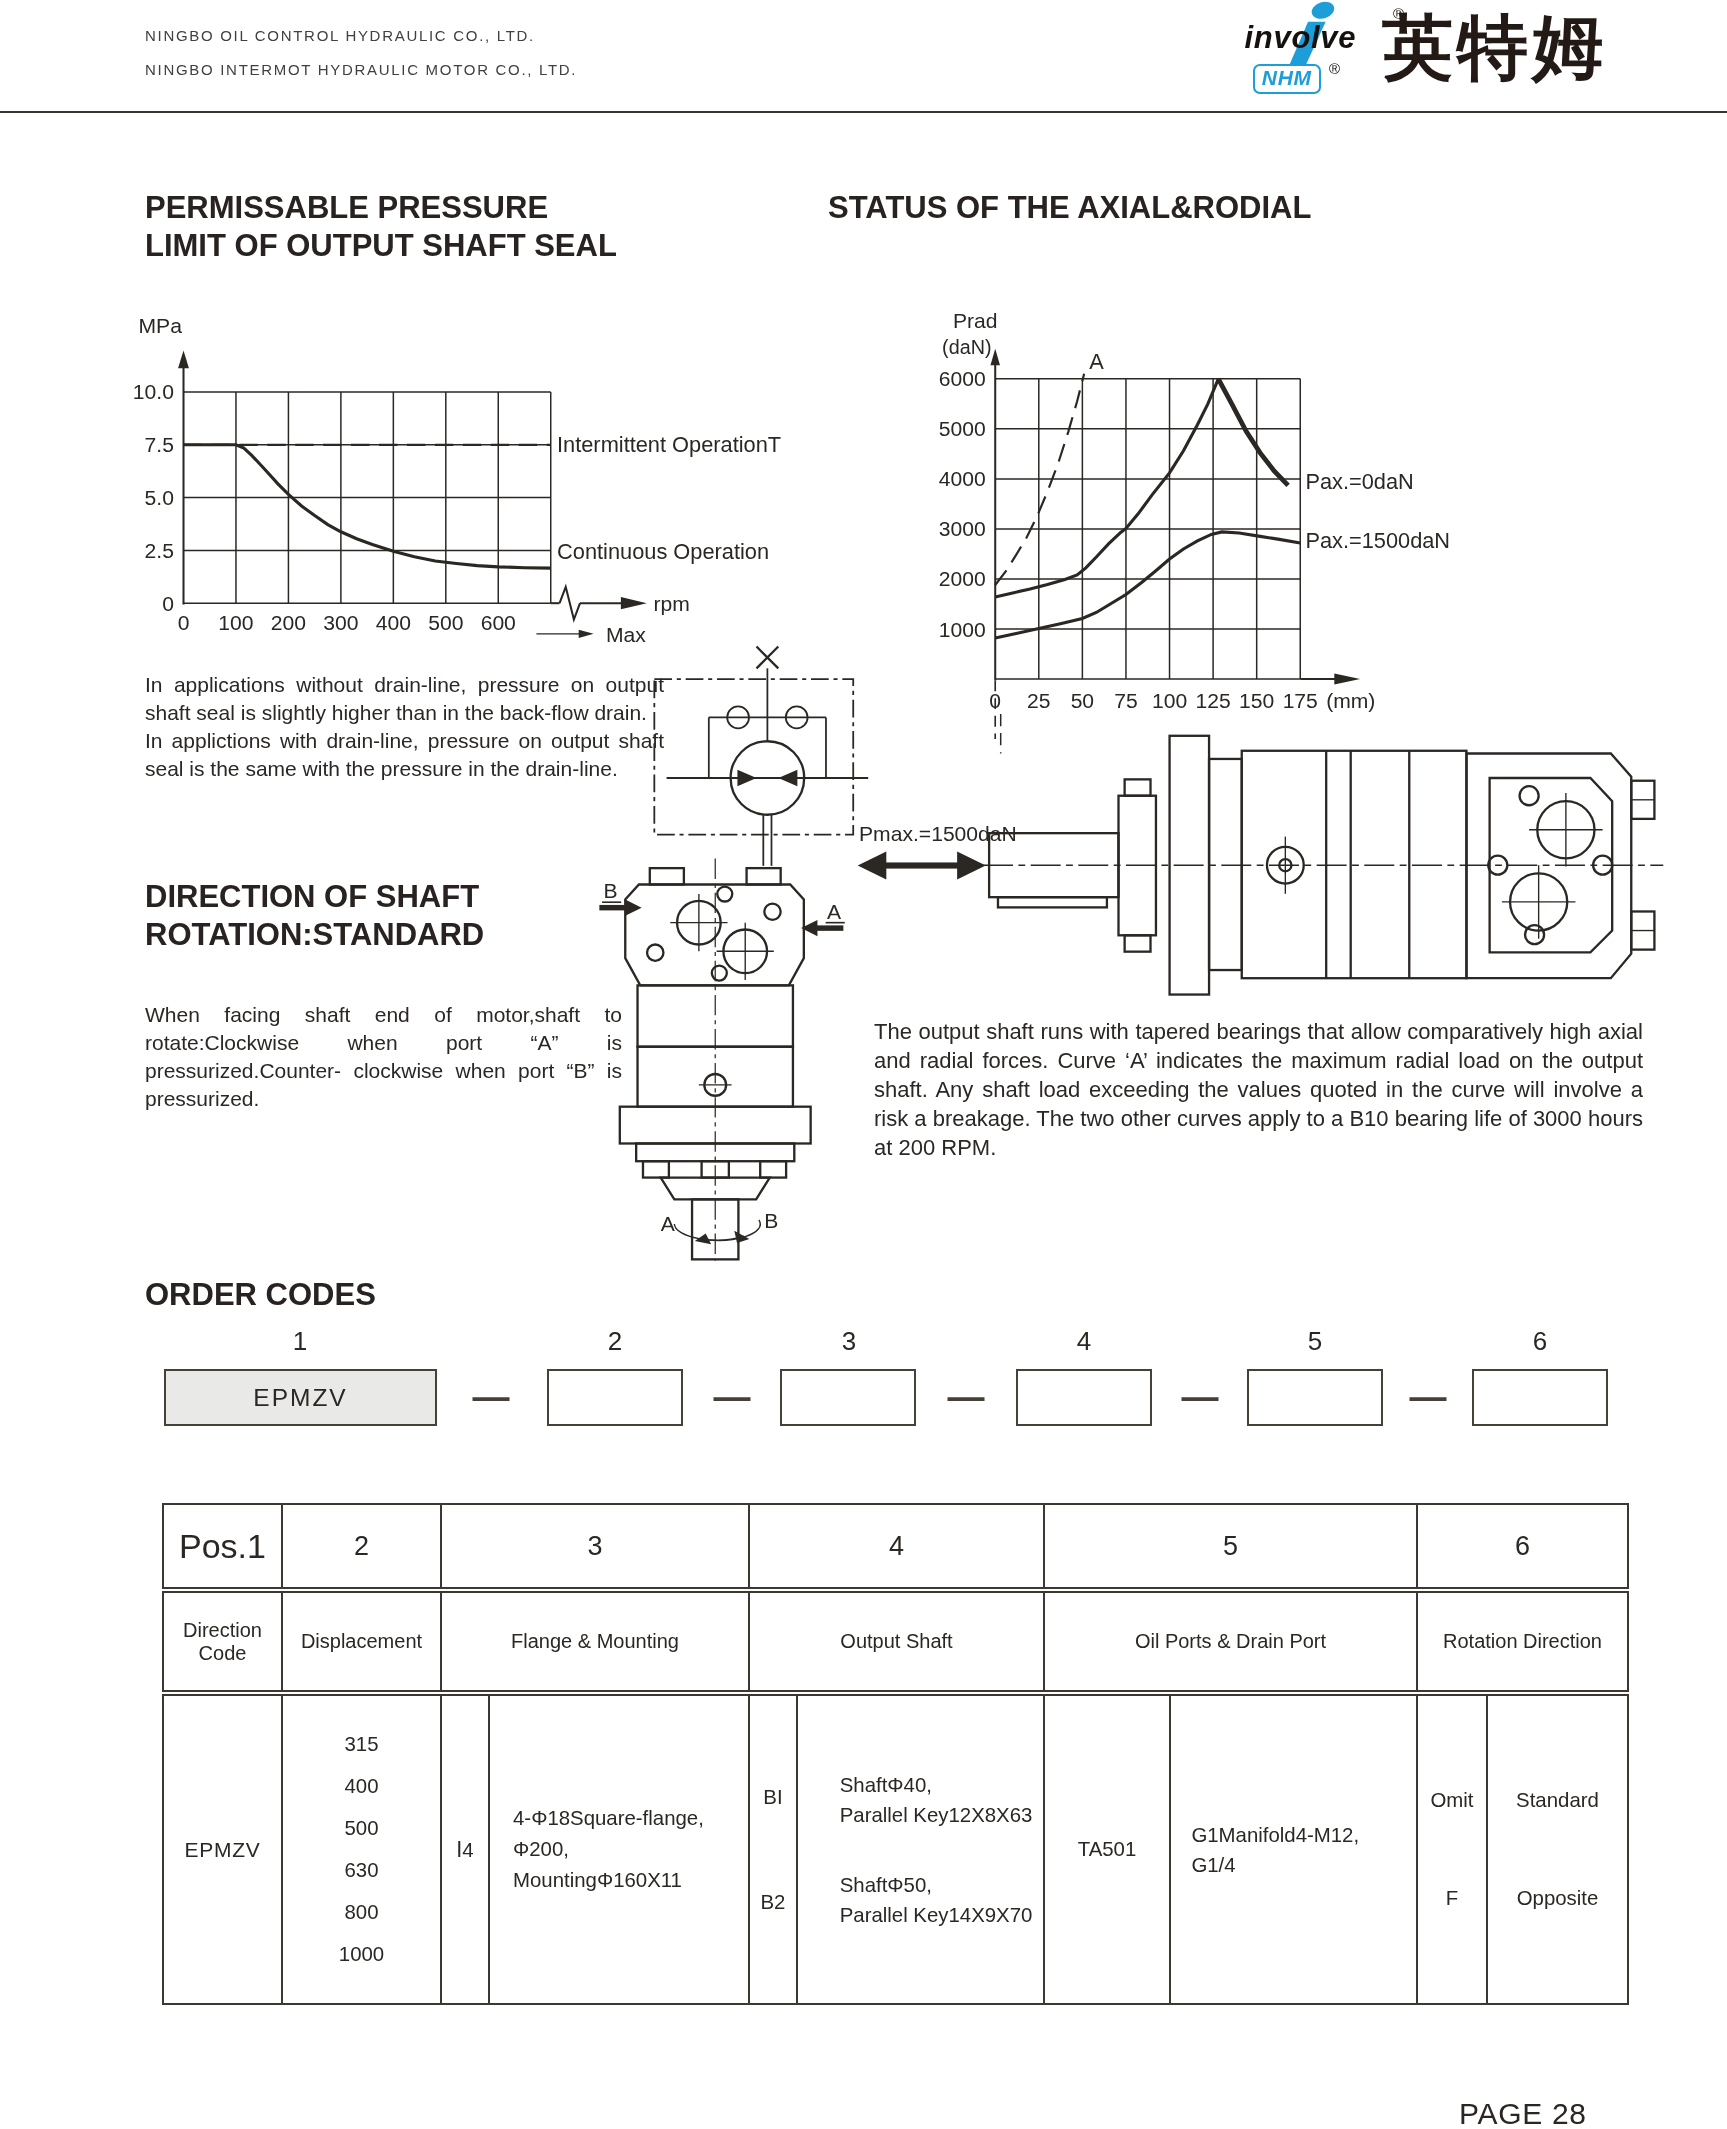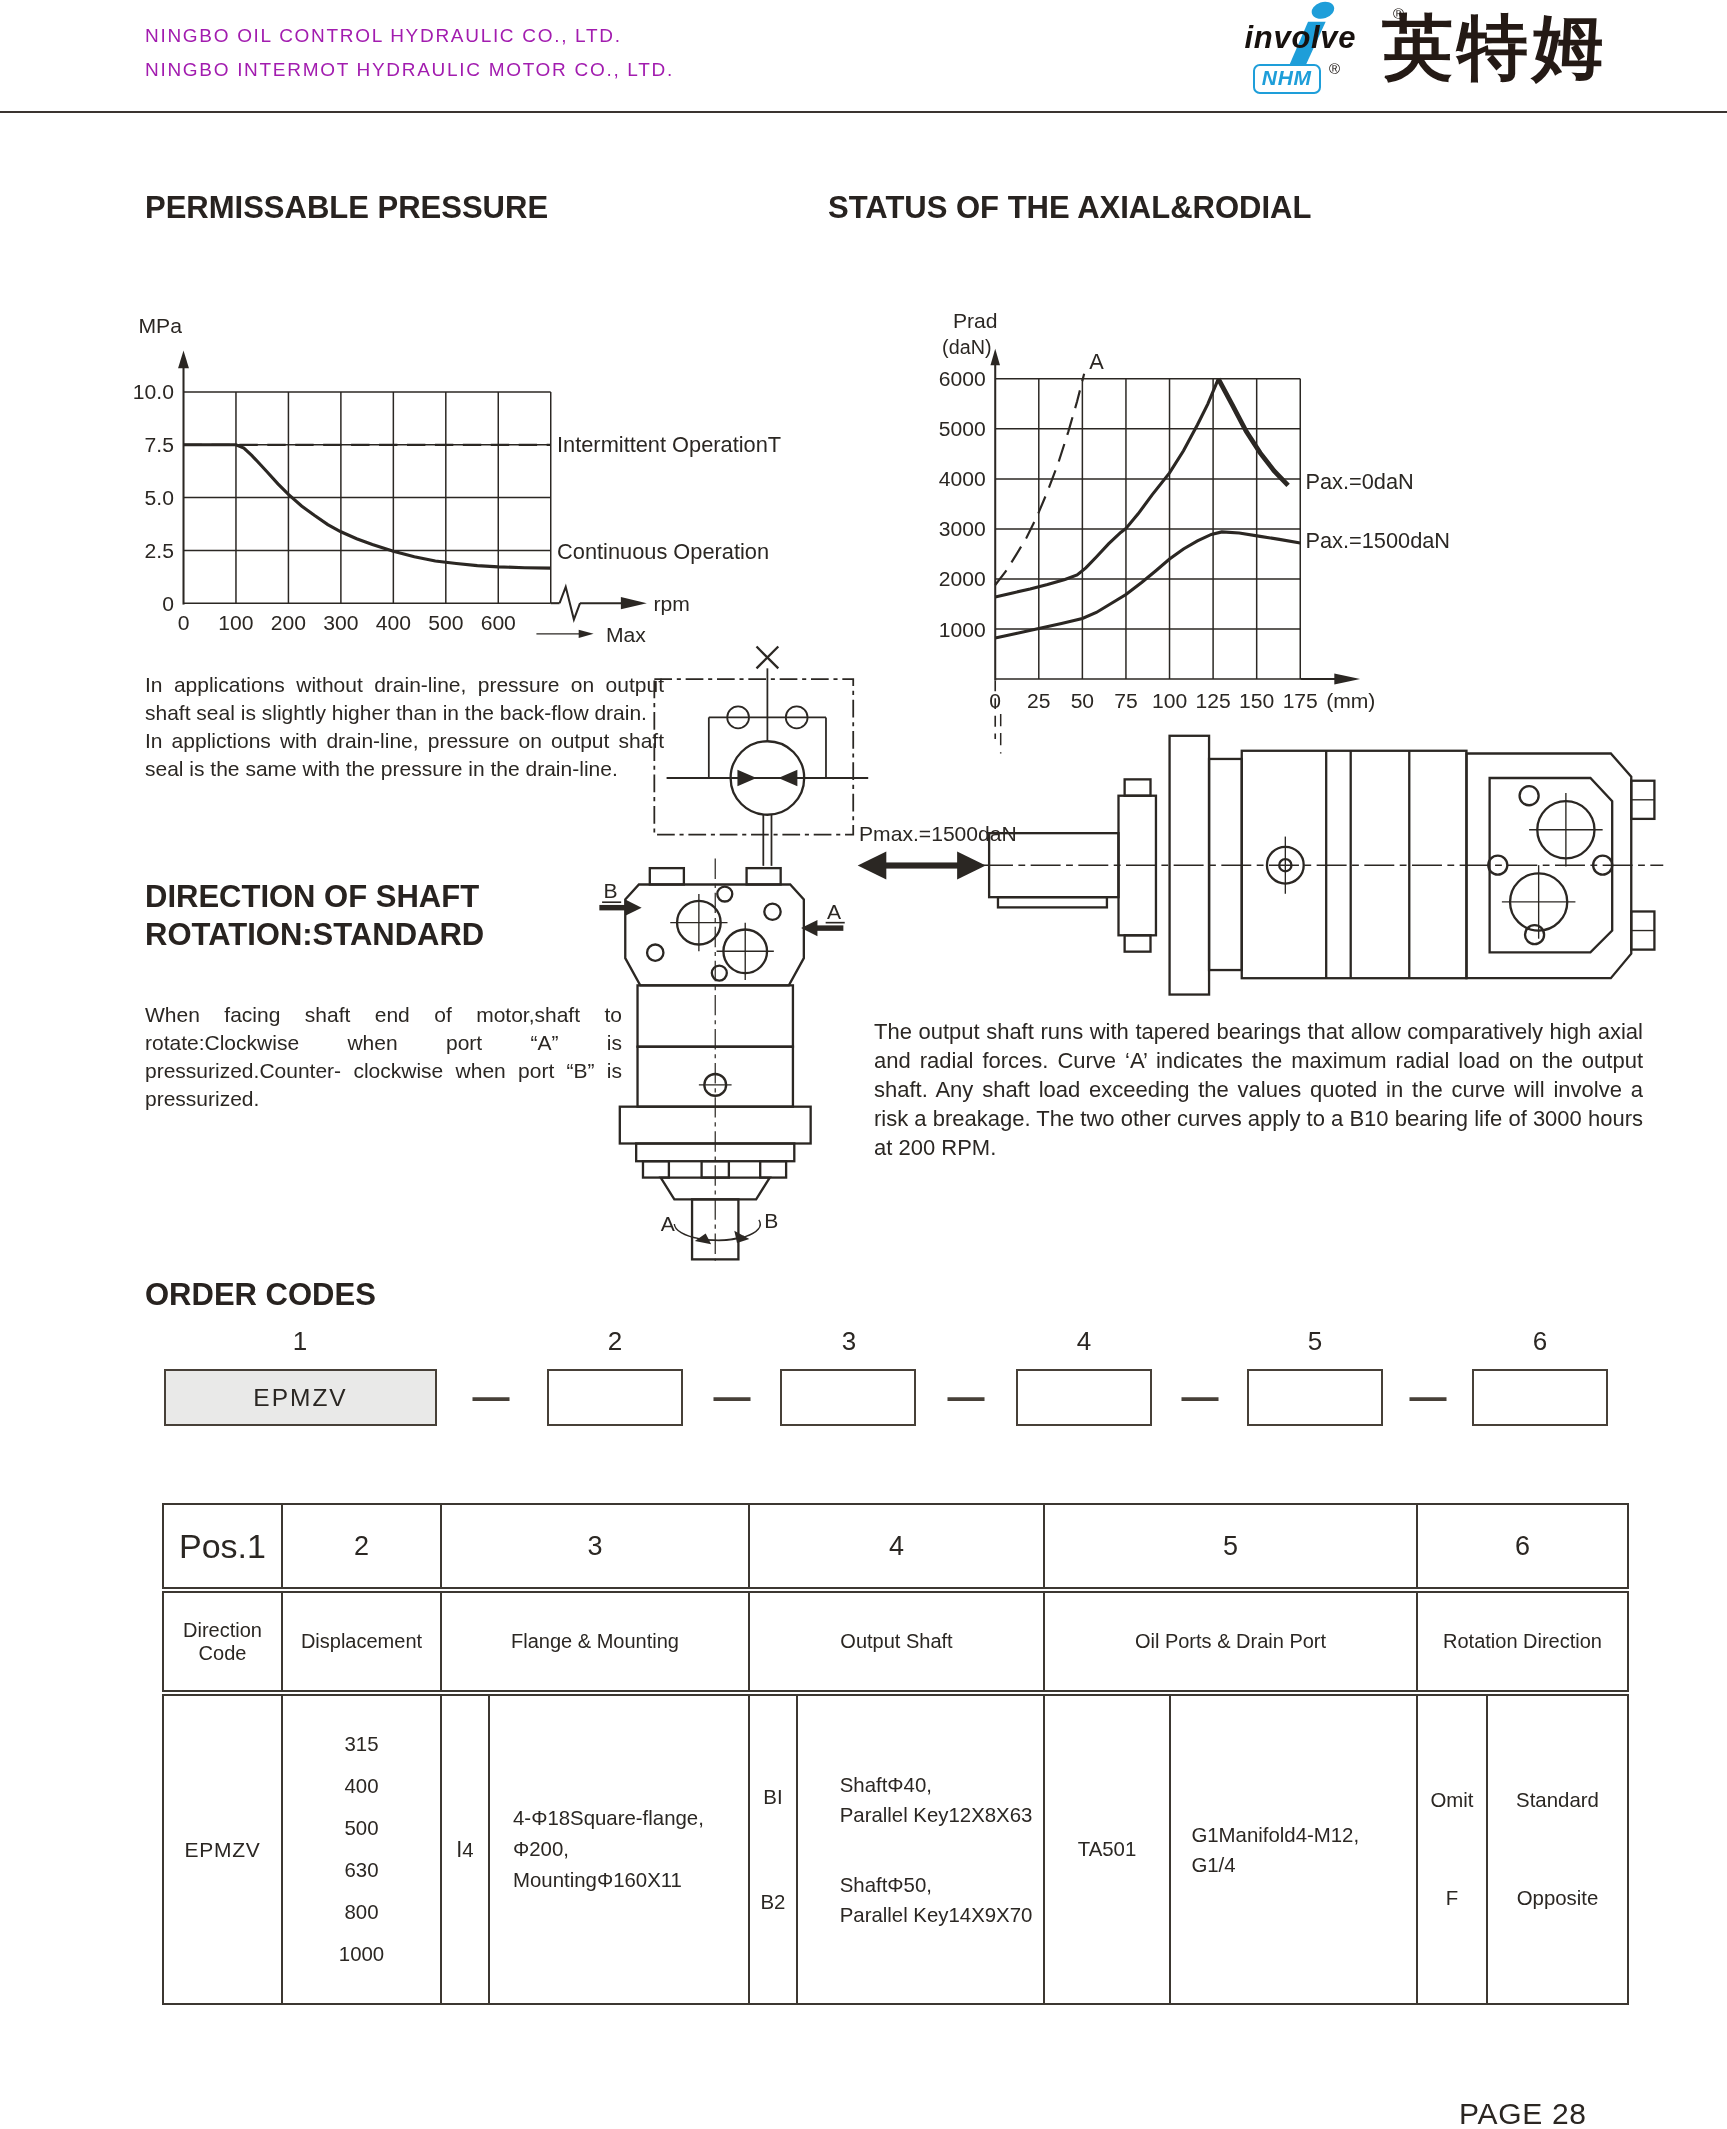--- a/index.html
+++ b/index.html
@@ -1,20 +1,20 @@
 <!DOCTYPE html>
 <html style="font-size:11px"><head>
 <meta charset="utf-8">
 <style>
   :root{ --ink:#2b2723; --line:#3c3731; --blue:#1e9ed9; }
   html,body{margin:0;padding:0;}
   body{ width:1728px; height:2129px; position:relative; background:#ffffff;
         font-family:"Liberation Sans","DejaVu Sans",sans-serif; color:var(--ink); overflow:hidden;}
   .abs{position:absolute;}
-  .company-line{font-size:19px; letter-spacing:1.7px; line-height:34px; color:#a21caf; white-space:nowrap;}
+  .company-line{font-size:15px; letter-spacing:1.7px; line-height:34px; color:#404040; white-space:nowrap;}
   .rule{position:absolute; left:0; top:111px; width:1728px; height:2px; background:#3a3430;}
   .sec-title{position:absolute; font-weight:bold; font-size:31px; line-height:38px; color:#282320; white-space:nowrap;}
   .para{position:absolute; font-size:21px; line-height:28px; text-align:justify; color:var(--ink);}
   .para div{margin:0;}
   .preline{white-space:pre-line;}
   .ctxt{font-size:31px; fill:var(--ink); font-family:"Liberation Sans","DejaVu Sans",sans-serif;}
   .csmall{font-size:29px; fill:var(--ink);}
   .clabel{font-size:32px; fill:var(--ink);}
   .gl{stroke:var(--ink); stroke-width:2.2;}
   .ax{stroke:var(--ink); stroke-width:3;}
@@ -62,20 +62,21 @@
   <div class="reg" style="left:173px; top:4.1px;">®</div>
   <div class="nhm" style="left:33px; top:63px;">NHM</div>
   <div class="reg" style="left:109px; top:59px;">®</div>
   <div class="cjk" style="left:162px; top:11px;">英特姆</div>
 </div>
 
 <div class="rule"></div>
 
 <div class="sec-title" style="left:145px; top:189px;">
   <div>PERMISSABLE PRESSURE</div>
+  <div>LIMIT OF OUTPUT SHAFT SEAL</div>
 </div>
 
 <svg id="chart1-svg" class="abs" style="left:129px; top:293px;" width="729" height="416" viewBox="0 0 1070 610">
   <defs>
       <clipPath id="clip1">
         <rect x="78" y="118" width="548" height="396"></rect>
       </clipPath>
     </defs>
   <g class="grid">
       <line x1="157" y1="455" x2="157" y2="145" class="gl"></line>

